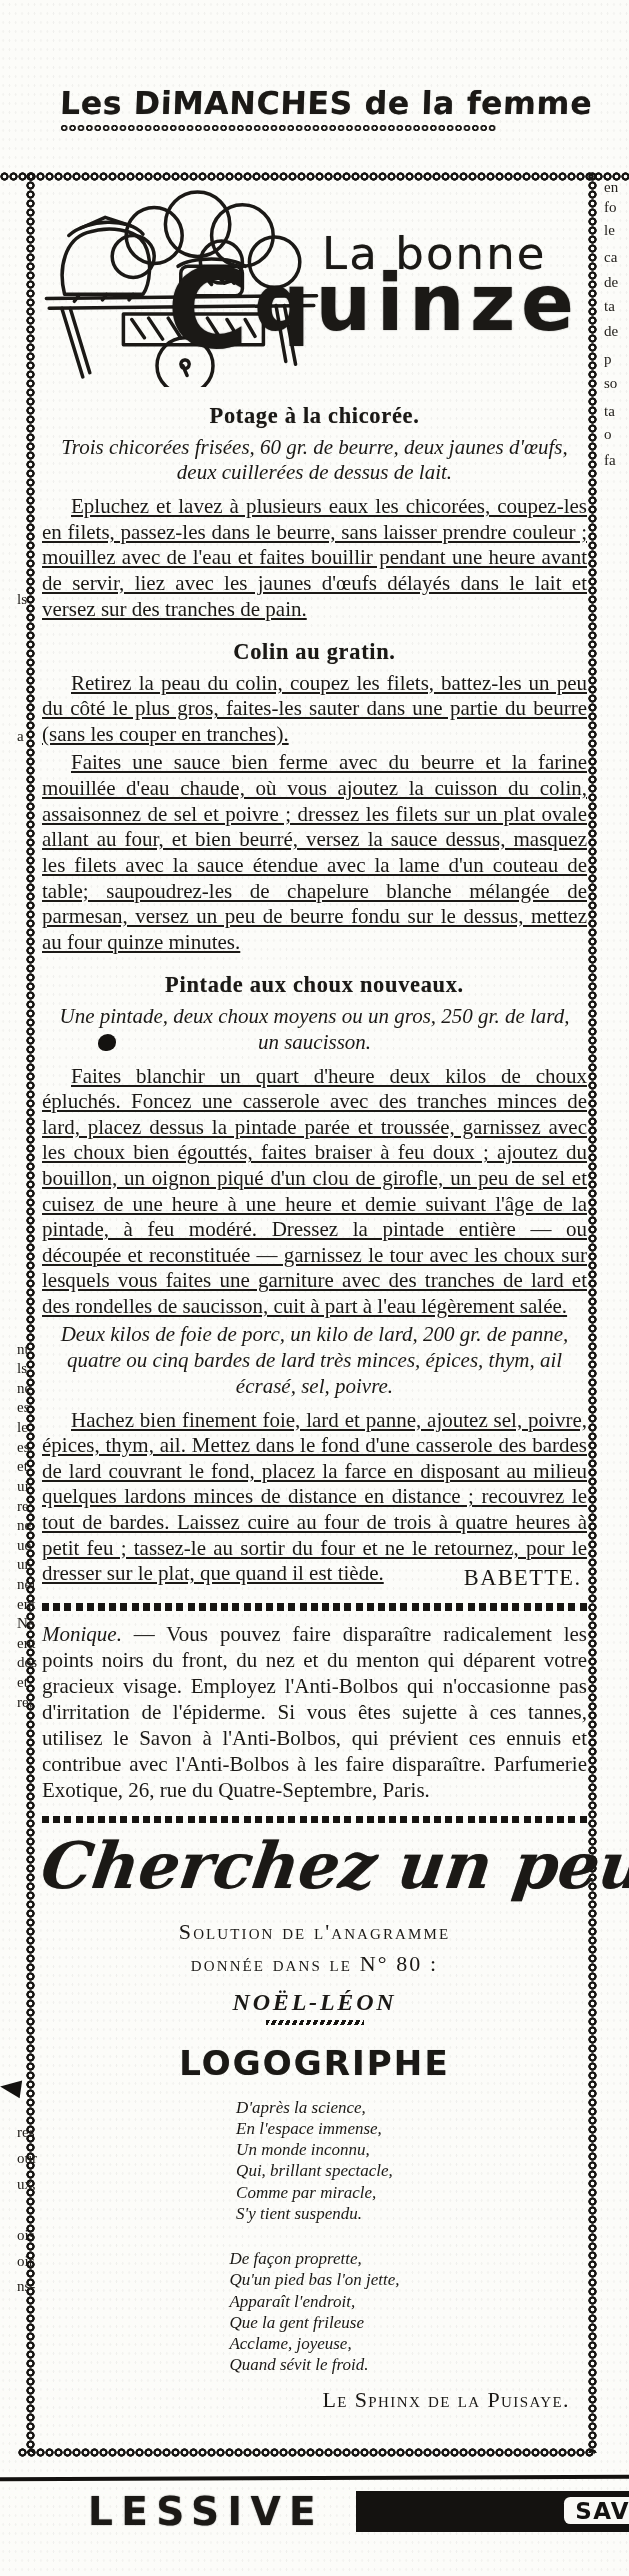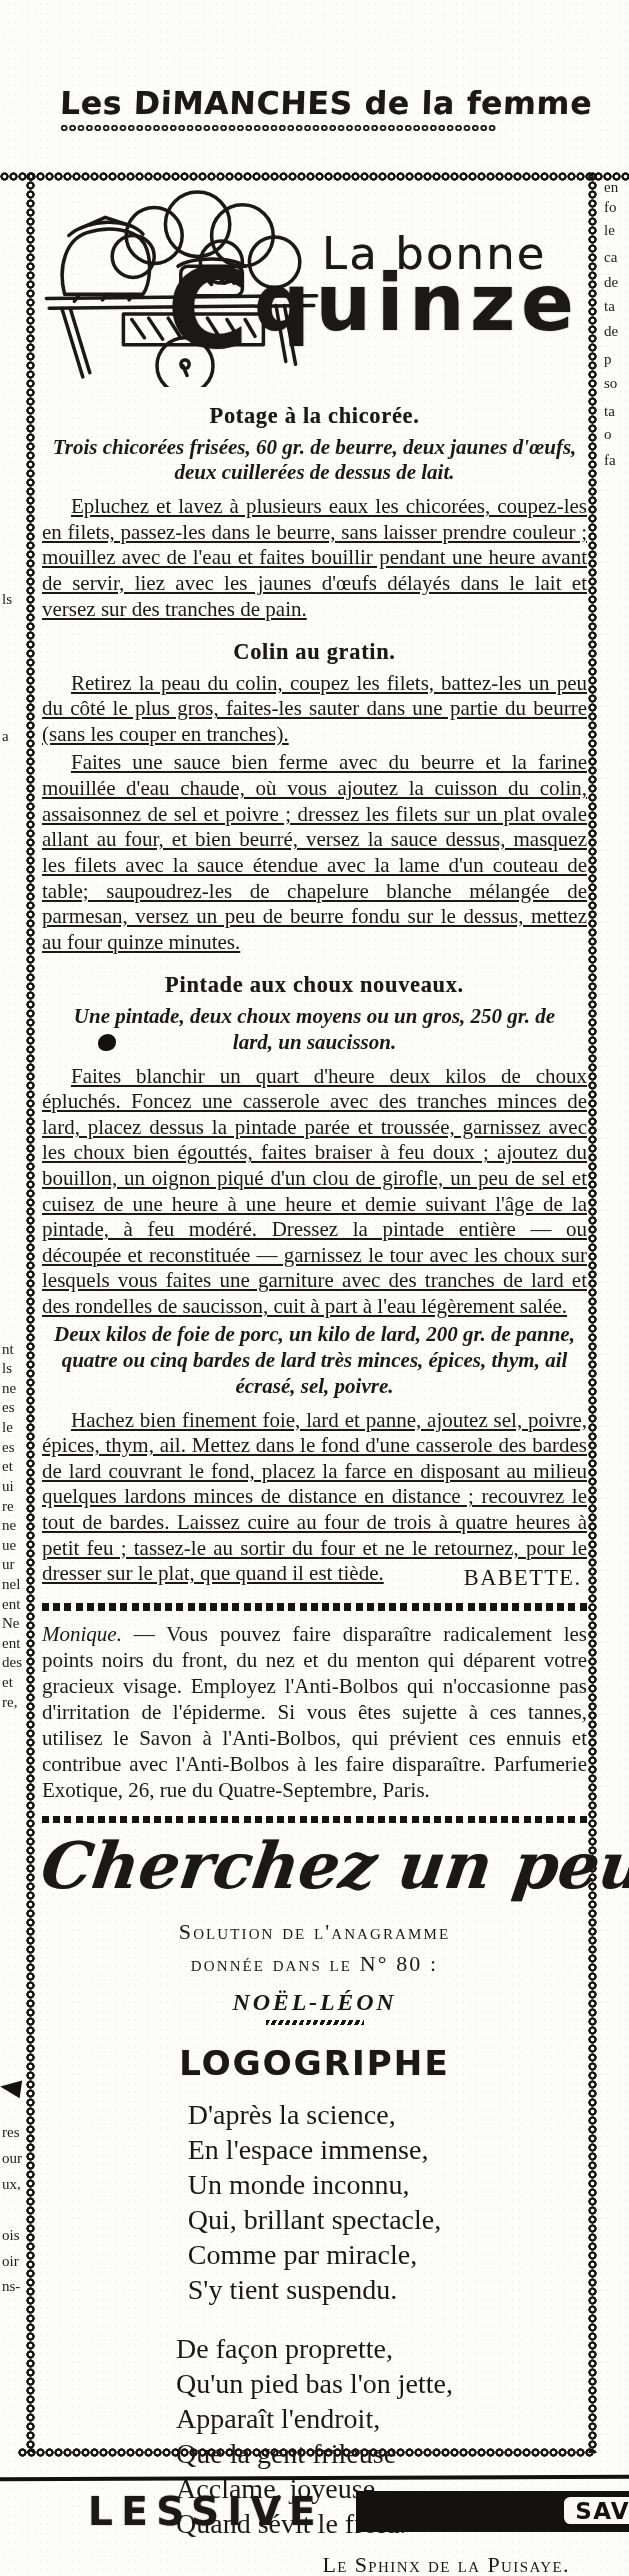--- a/index.html
+++ b/index.html
@@ -58,21 +58,20 @@
   .logo-line2 .bigC{font-size:111px; vertical-align:-17px; font-weight:700;}
   .stove{position:absolute; left:-4.2px; top:2.8px;}
   
   .recipe-title{
     font-weight:700; font-size:22.4px; text-align:center;
     margin:17px 0 5.6px 0; letter-spacing:0.7px; text-shadow:0 0 0.7px rgba(0,0,0,.45);
   }
   .ingredients{
     font-style:italic; font-size:21px; line-height:1.22; text-align:center;
     margin:0 9.8px 8.4px 9.8px;
-    font-weight:bold;
   }
   .bodytext{font-size:21px; line-height:1.22; text-align:justify; margin:0 0 2.8px 0; text-indent:29px;text-decoration:underline;}
   .signature{
     text-align:right; font-size:22.4px; letter-spacing:1.4px; margin:-25px 5.6px 0 0;
     font-weight:400;
   }
   .dotted-sep{
     height:7.7px; margin:12.6px 0 9.8px 0;
     background:repeating-linear-gradient(90deg,#171512 0 7px, transparent 7px 11.2px);
   }
@@ -96,21 +95,21 @@
   .squiggle{
     width:98px; height:4.9px; margin:4.2px auto 18px auto;
     background:repeating-linear-gradient(115deg,#171512 0 3.5px, transparent 3.5px 6.3px);
   }
   .logogriphe{
     font-family:"DejaVu Sans","Liberation Sans",sans-serif;
     font-weight:700; font-size:34px; letter-spacing:2.1px; text-align:center;
     margin:0 0 14px 0; text-shadow:0 0 0.7px rgba(0,0,0,.5);
   }
   .verse{
-    font-size:28px; line-height:1.25;
+    font-style:italic; font-size:17px; line-height:1.25;
     width:fit-content; margin:12px auto 24px auto;
   }
   .verse span{display:block;}
   .sphinx{
     font-variant:small-caps; font-size:22px; letter-spacing:1.4px;
     text-align:right; padding-right:17px; margin:-12.6px 0 0 0;
   }
   
   .banner{position:absolute; top:2476px; left:0; right:0;}
   .banner-rule{height:3.5px; background:#141210; transform:rotate(-0.25deg); margin-bottom:9.8px;}
@@ -122,21 +121,21 @@
   }
   .banner-bar{margin-left:32px; flex:1; background:#141210; height:41px; position:relative;}
   .banner-pill{
     position:absolute; right:-11.2px; top:5.6px; background:#faf9f5;
     border-radius:6.3px; padding:0.7px 11.2px;
     font-family:"DejaVu Sans","Liberation Sans",sans-serif;
     font-weight:700; font-size:23px; letter-spacing:1.4px; color:#141210;
   }
   
   .frag{position:absolute; font-size:15px; color:#23201c; line-height:1;}
-  .frag-l{left:2px;} .frag-r{left:604px;}
+  .frag-l{left:17px;} .frag-r{left:604px;}
   .ink-arrow{
     position:absolute; left:0; top:2079px; width:0; height:0;
     border-top:9px solid transparent; border-bottom:9px solid transparent;
     border-right:21px solid #141210; transform:rotate(8deg);
   }
   .ink-blot{position:absolute; left:98px; top:1034px; width:18px; height:17px;
     background:#141210; border-radius:60% 50% 55% 45%;}
 </style>
 </head>
 <body>

